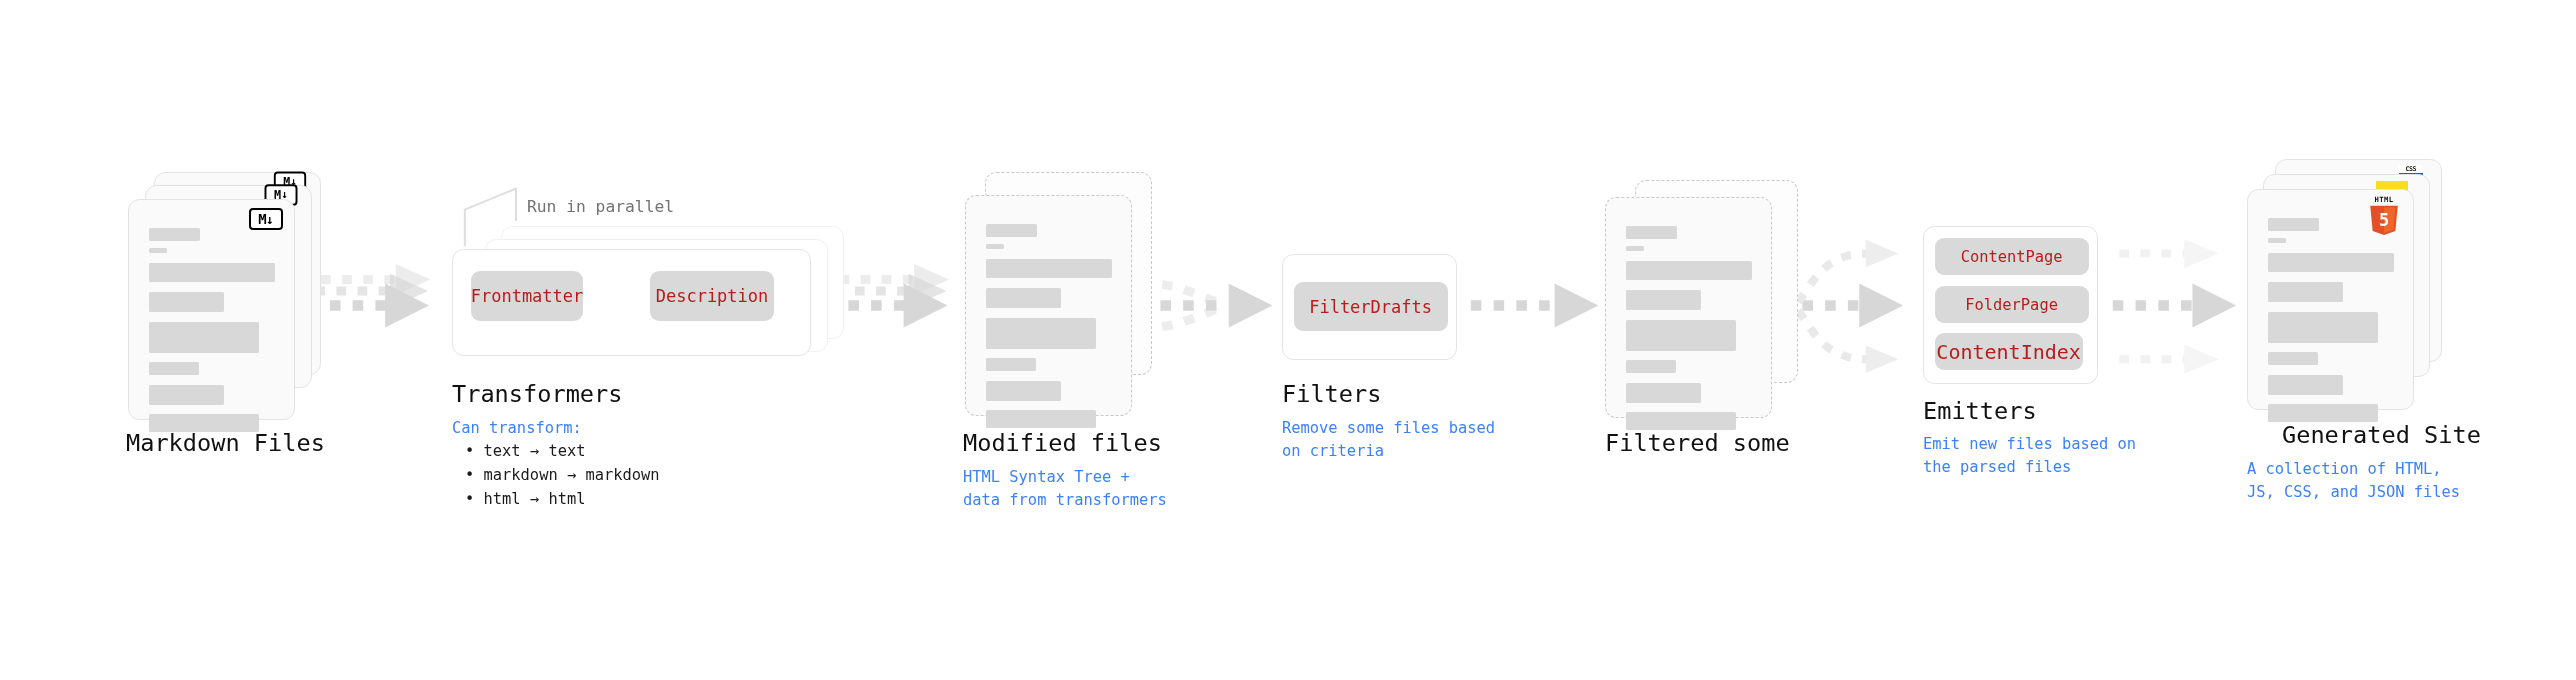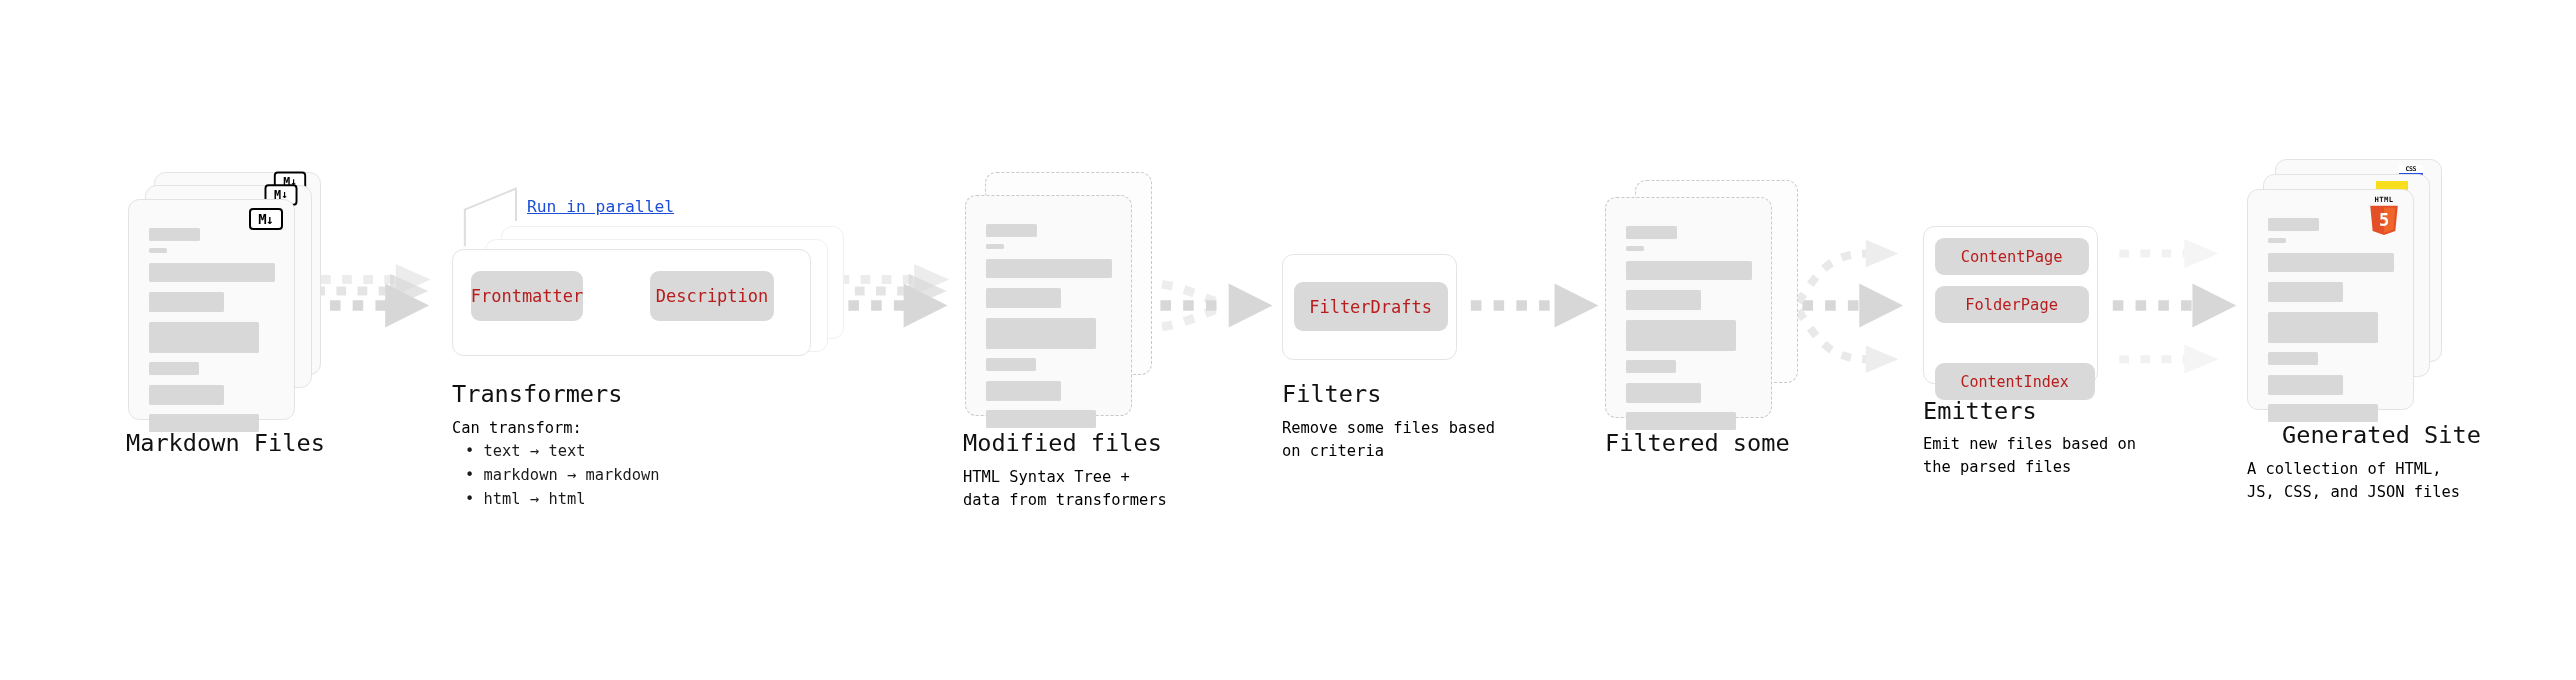--- a/index.html
+++ b/index.html
@@ -74,25 +74,25 @@
   .chip-ghost { background: #ebebeb; }
   .chip-ghost2 { background: #f2f2f2; }
 
   
   .title {
     position: absolute;
     font-size: 23.6px; color: #111; white-space: nowrap; letter-spacing: 0px;
   }
   .subtitle {
     position: absolute;
-    font-size: 15.4px; color: #000000; line-height: 1.5; white-space: pre;
+    font-size: 15.4px; color: #3b82f6; line-height: 1.5; white-space: pre;
   }
   .faintlabel {
     position: absolute;
-    font-size: 16.3px; color: #1d4ed8; white-space: nowrap; text-decoration: underline;
+    font-size: 16.3px; color: #737373; white-space: nowrap;
   }
   .bullets { position: absolute; font-size: 15.4px; color: #1b1b1b; line-height: 1.5; white-space: pre; }
 
   
   .arrowlayer { position: absolute; left: 0; top: 0; width: 2576px; height: 681px; pointer-events: none; }
 </style>
 </head>
 <body>
 
 <div class="canvas">
@@ -304,21 +304,21 @@
 
   <div class="stage">
 
     <div class="groupbox" style="left:1923px; top:226px; width:175px; height:158px;">
       <div class="chip" style="left:10.6px; top:11.4px; width:154px; height:37px; font-size:15.4px;">
         <span>ContentPage</span>
       </div>
       <div class="chip" style="left:10.6px; top:59px; width:154px; height:37px; font-size:15.4px;">
         <span>FolderPage</span>
       </div>
-      <div class="chip" style="left:10.6px; top:106px; width:160px; height:37px; font-size:15px;margin-top:30px;">
+      <div class="chip" style="left:10.6px; top:106px; width:148px; height:37px; font-size:20px;">
         <span>ContentIndex</span>
       </div>
     </div>
 
     <div class="title" style="left:1923px; top:397px;">Emitters</div>
     <div class="subtitle" style="left:1923px; top:433px;">Emit new files based on
 the parsed files</div>
   </div>
 
   <div class="stage">

